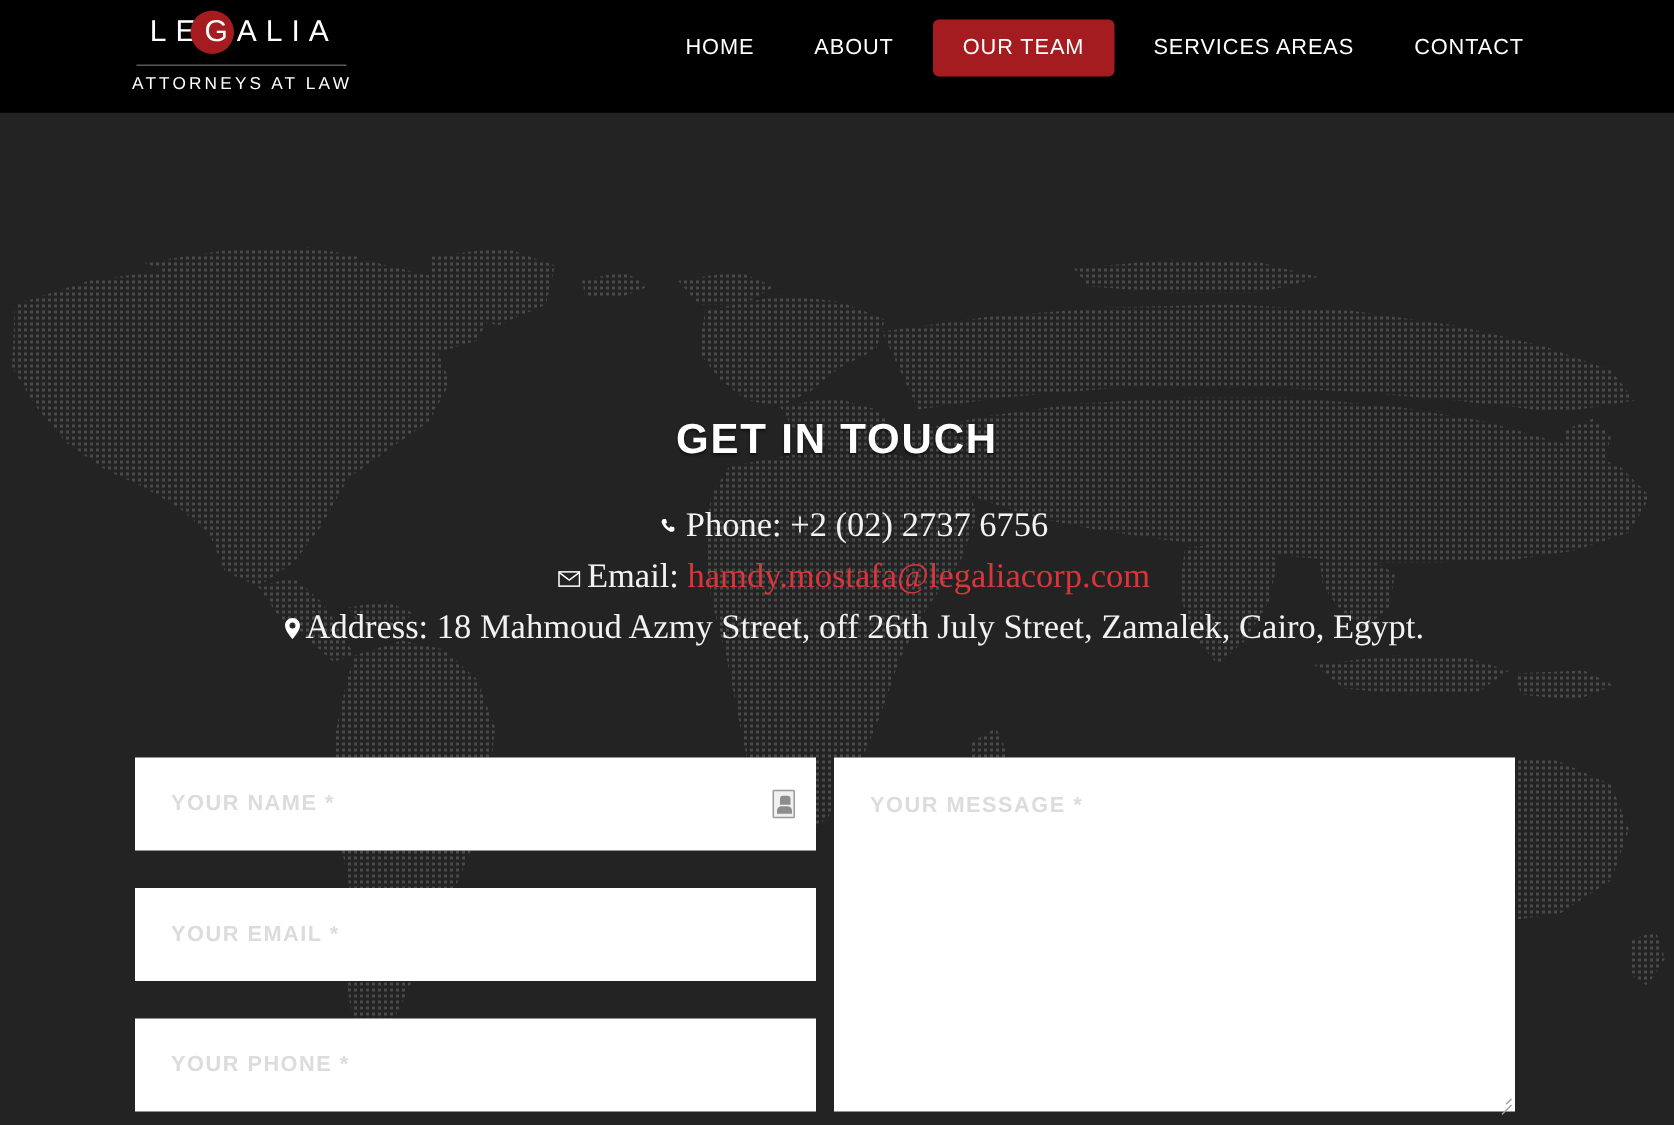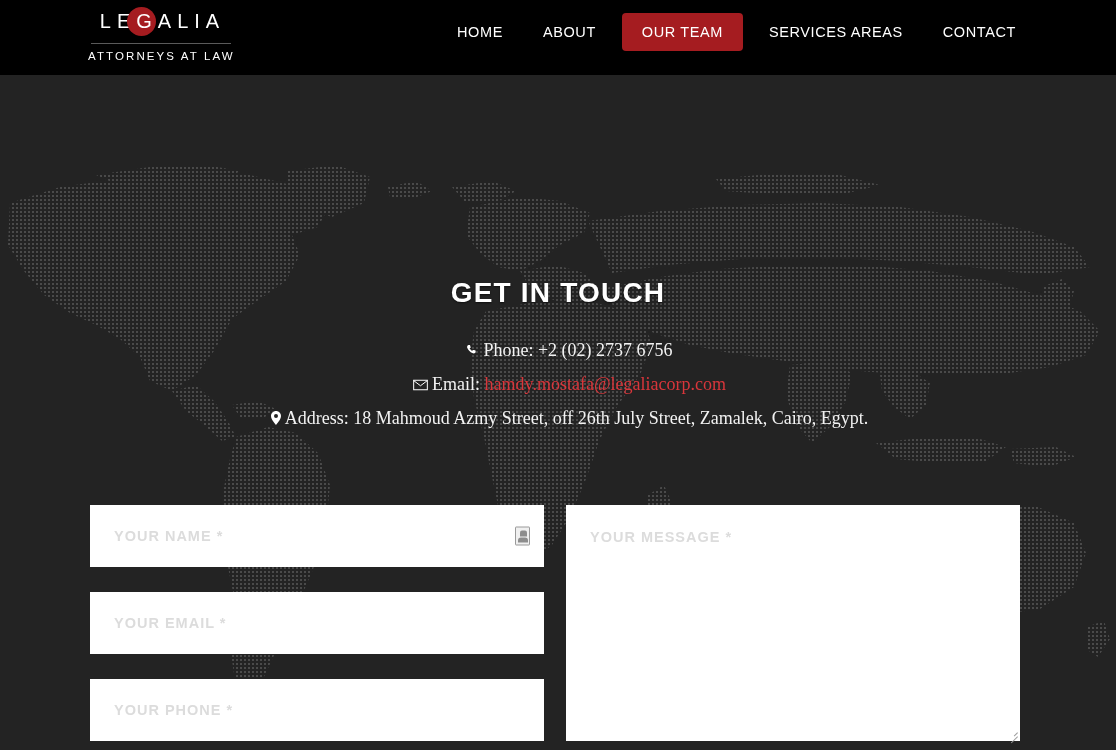--- a/index.html
+++ b/index.html
@@ -147,21 +147,21 @@
 
   .contact-lines {
     position: absolute;
     top: 264px;
     left: 0;
     width: 100%;
     text-align: center;
     font-family: "Liberation Serif", serif;
   }
   .contact-line {
-    font-size: 18px;
+    font-size: 23px;
     color: #f2f2f2;
     line-height: 22px;
     margin-bottom: 12px;
     white-space: nowrap;
     padding-left: 23px;
   }
   .contact-line:last-child { margin-bottom: 0; }
   .contact-icon {
     display: inline-block;
     vertical-align: -1px;
@@ -178,21 +178,21 @@
   
   .contact-form {
     position: absolute;
     top: 430px;
     left: 90px;
     width: 939px;
   }
 
   .form-grid {
     display: flex;
-    gap: 22px;
+    gap: 12px;
   }
   .col-left  { width: 454px; display: flex; flex-direction: column; gap: 25px; }
   .col-right { width: 388px; }
 
   .field {
     position: relative;
     width: 454px;
     height: 62px;
     background: #ffffff;
     border: none;

